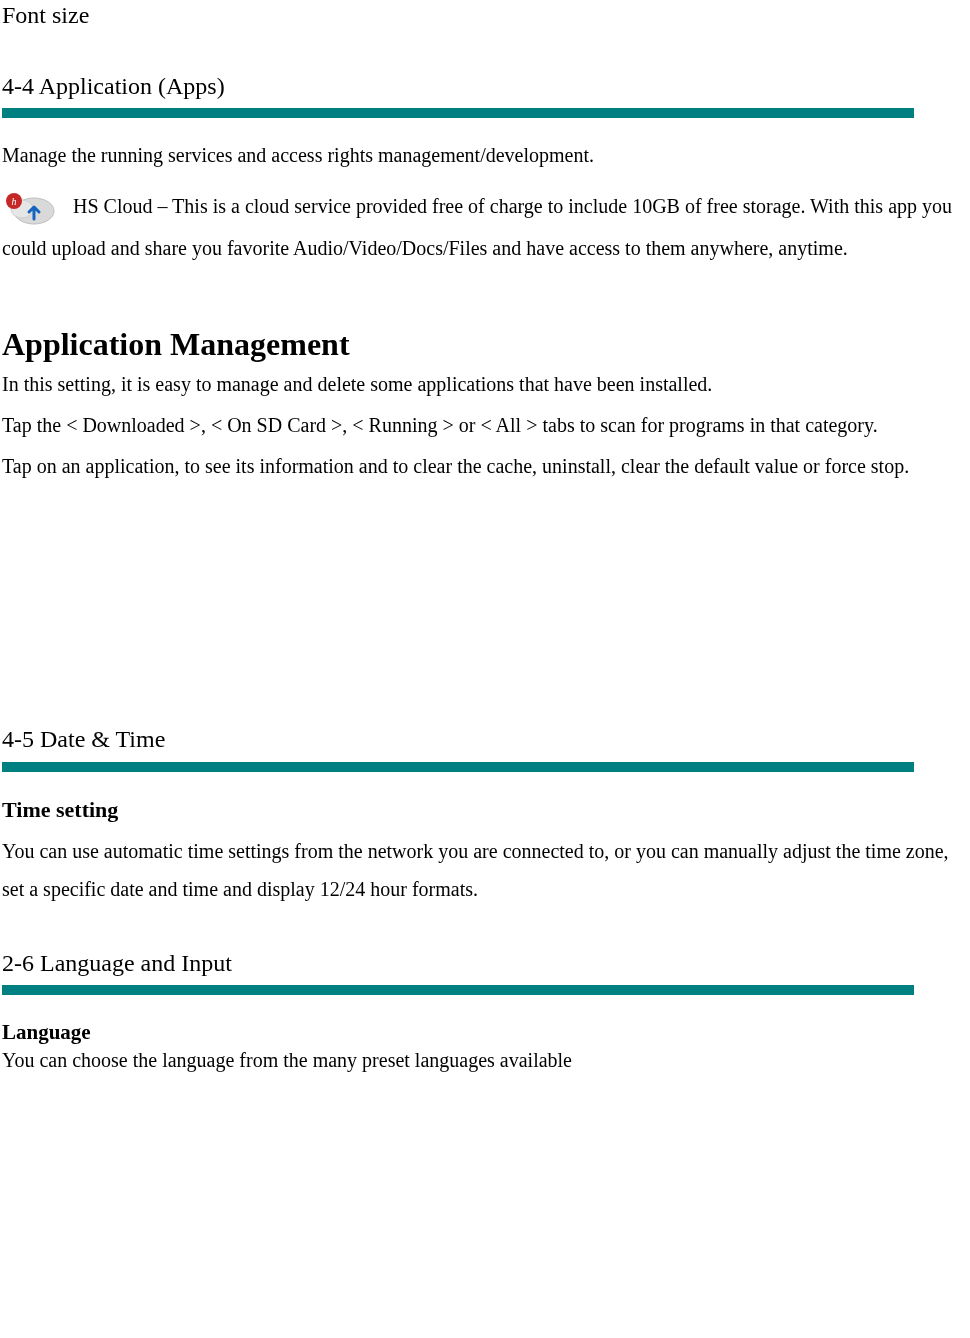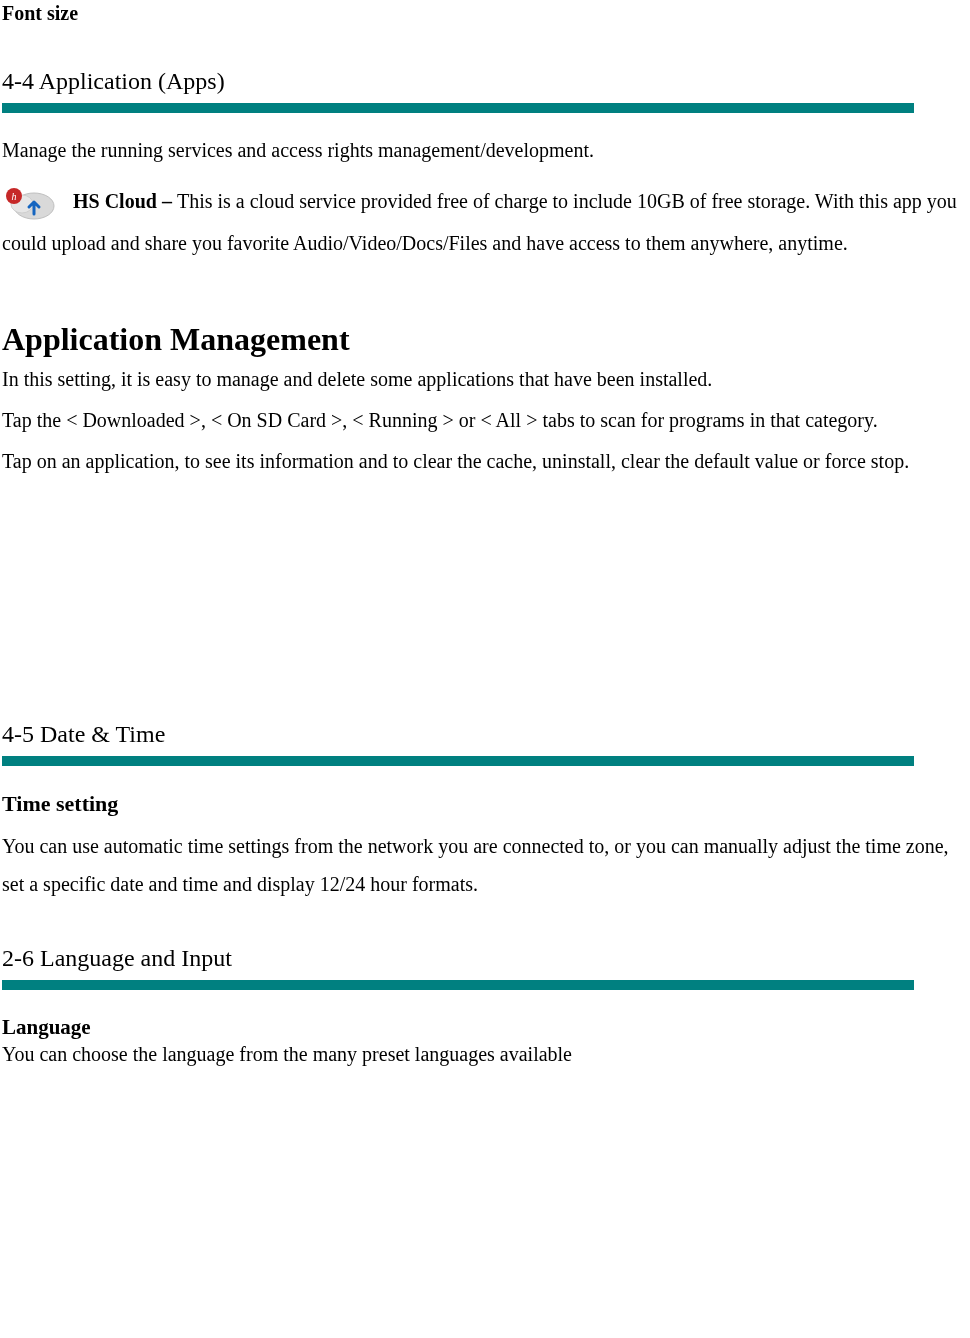--- a/index.html
+++ b/index.html
@@ -5,21 +5,21 @@
   * { box-sizing: border-box; margin: 0; padding: 0; }
   body {
     font-family: "Times New Roman", Times, serif;
     font-size: 20px;
     color: #000;
     background: #fff;
     width: 970px;
     padding: 0 2px;
     line-height: 1.3;
   }
-  .bold { font-weight: bold; }
+  .bold { font-weight: normal; }
   .section-heading {
     font-weight: normal;
     font-size: 24px;
     margin-top: 40px;
     margin-bottom: 6px;
   }
   .subheading {
     font-weight: bold;
     font-size: 22px;
     margin-top: 24px;
@@ -33,21 +33,21 @@
   }
   .para {
     margin-bottom: 14px;
     line-height: 1.35;
   }
   .para-loose {
     margin-bottom: 14px;
     line-height: 1.9;
   }
   .font-size-block { margin-bottom: 8px; }
-  .font-size-title { font-weight: bold; font-size: 20px; }
+  .font-size-title { font-weight: normal; font-size: 24px; }
   .hs-cloud-para {
     line-height: 1.95;
     margin-top: 18px;
     margin-bottom: 8px;
   }
   .hs-icon {
     display: inline-block;
     vertical-align: middle;
     width: 56px;
     height: 40px;

